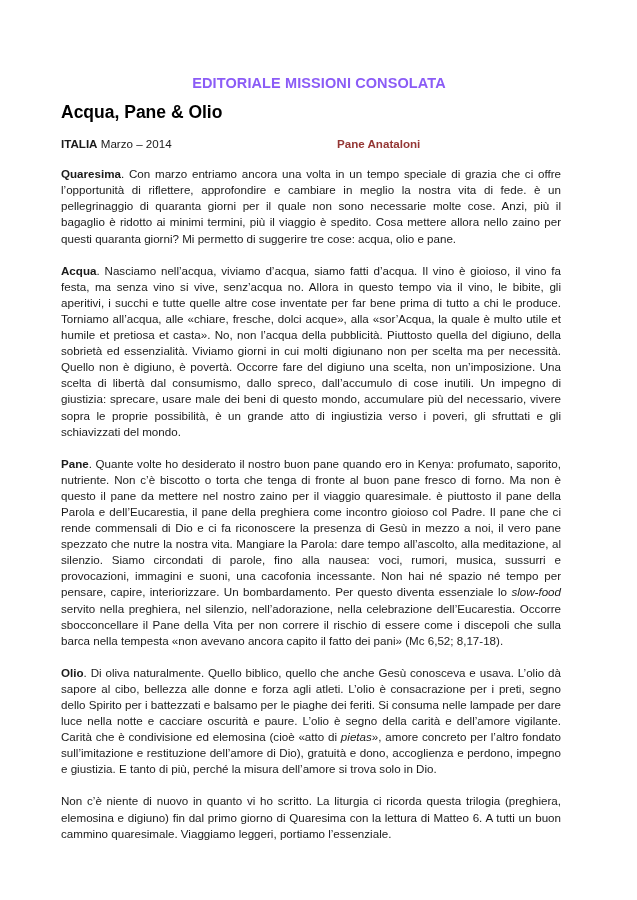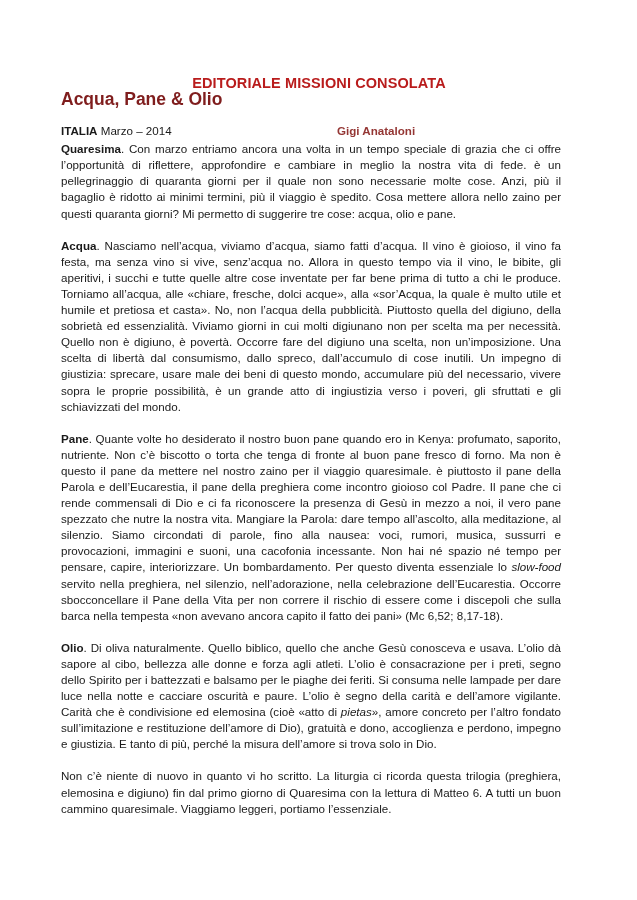--- a/index.html
+++ b/index.html
@@ -3,41 +3,41 @@
   <meta charset="utf-8">
   <style>
     html, body { margin: 0; padding: 0; background: #ffffff; }
     body { width: 637px; height: 900px; overflow: hidden; position: relative; }
     .page {
       position: absolute; left: 61px; top: 75px; width: 516px;
       font-family: "Liberation Sans", sans-serif; color: #1a1a1a;
       font-size: 11.6px; line-height: 16.1px;
     }
     .masthead {
-      text-align: center; color: #b91c1c; font-weight: bold;
-      font-size: 14.5px; letter-spacing: 0.1px; margin: 0 0 0 0;
+      text-align: center; color: #8b5cf6; font-weight: bold;
+      font-size: 14.5px; letter-spacing: 0.1px; margin: 0 0 13px 0;
     }
-    .title { font-size: 17.5px; font-weight: bold; margin: 0 0 16px 0; color: #7f1d1d; }
-    .byline { position: relative; height: 16px; margin-bottom: 2px; }
+    .title { font-size: 17.5px; font-weight: bold; margin: 0 0 16px 0; color: #000000; }
+    .byline { position: relative; height: 16px; margin-bottom: 14px; }
     .byline .country { font-weight: bold; }
     .byline .author { position: absolute; left: 276px; top: 0; color: #943634; font-weight: bold; }
     p.para { margin: 0 16px 16px 0; text-align: justify; }
     p.para b { font-weight: bold; }
     p.para i { }
   </style>
 </head>
 <body>
 
 <div class="page">
   <div class="masthead">EDITORIALE MISSIONI CONSOLATA</div>
   <div class="title">Acqua, Pane &amp; Olio</div>
   <div class="byline">
     <span class="country">ITALIA</span>
     <span>Marzo – 2014</span>
-    <span class="author">Gigi Anataloni</span>
+    <span class="author">Pane Anataloni</span>
   </div>
 
   <p class="para"><b>Quaresima</b><span>. Con marzo entriamo ancora una volta in un tempo speciale di grazia che ci offre l’opportunità di riflettere, approfondire e cambiare in meglio la nostra vita di fede. è un pellegrinaggio di quaranta giorni per il quale non sono necessarie molte cose. Anzi, più il bagaglio è ridotto ai minimi termini, più il viaggio è spedito. Cosa mettere allora nello zaino per questi quaranta giorni? Mi permetto di suggerire tre cose: acqua, olio e pane.</span></p>
 
   <p class="para"><b>Acqua</b><span>. Nasciamo nell’acqua, viviamo d’acqua, siamo fatti d’acqua. Il vino è gioioso, il vino fa festa, ma senza vino si vive, senz’acqua no. Allora in questo tempo via il vino, le bibite, gli aperitivi, i succhi e tutte quelle altre cose inventate per far bene prima di tutto a chi le produce. Torniamo all’acqua, alle «chiare, fresche, dolci acque», alla «sor’Acqua, la quale è multo utile et humile et pretiosa et casta». No, non l’acqua della pubblicità. Piuttosto quella del digiuno, della sobrietà ed essenzialità. Viviamo giorni in cui molti digiunano non per scelta ma per necessità. Quello non è digiuno, è povertà. Occorre fare del digiuno una scelta, non un’imposizione. Una scelta di libertà dal consumismo, dallo spreco, dall’accumulo di cose inutili. Un impegno di giustizia: sprecare, usare male dei beni di questo mondo, accumulare più del necessario, vivere sopra le proprie possibilità, è un grande atto di ingiustizia verso i poveri, gli sfruttati e gli schiavizzati del mondo.</span></p>
 
   <p class="para"><b>Pane</b><span>. Quante volte ho desiderato il nostro buon pane quando ero in Kenya: profumato, saporito, nutriente. Non c’è biscotto o torta che tenga di fronte al buon pane fresco di forno. Ma non è questo il pane da mettere nel nostro zaino per il viaggio quaresimale. è piuttosto il pane della Parola e dell’Eucarestia, il pane della preghiera come incontro gioioso col Padre. Il pane che ci rende commensali di Dio e ci fa riconoscere la presenza di Gesù in mezzo a noi, il vero pane spezzato che nutre la nostra vita. Mangiare la Parola: dare tempo all’ascolto, alla meditazione, al silenzio. Siamo circondati di parole, fino alla nausea: voci, rumori, musica, sussurri e provocazioni, immagini e suoni, una cacofonia incessante. Non hai né spazio né tempo per pensare, capire, interiorizzare. Un bombardamento. Per questo diventa essenziale lo </span><i>slow-food</i><span> servito nella preghiera, nel silenzio, nell’adorazione, nella celebrazione dell’Eucarestia. Occorre sbocconcellare il Pane della Vita per non correre il rischio di essere come i discepoli che sulla barca nella tempesta «non avevano ancora capito il fatto dei pani» (Mc 6,52; 8,17-18).</span></p>
 
   <p class="para"><b>Olio</b><span>. Di oliva naturalmente. Quello biblico, quello che anche Gesù conosceva e usava. L’olio dà sapore al cibo, bellezza alle donne e forza agli atleti. L’olio è consacrazione per i preti, segno dello Spirito per i battezzati e balsamo per le piaghe dei feriti. Si consuma nelle lampade per dare luce nella notte e cacciare oscurità e paure. L’olio è segno della carità e dell’amore vigilante. Carità che è condivisione ed elemosina (cioè «atto di </span><i>pietas</i><span>», amore concreto per l’altro fondato sull’imitazione e restituzione dell’amore di Dio), gratuità e dono, accoglienza e perdono, impegno e giustizia. E tanto di più, perché la misura dell’amore si trova solo in Dio.</span></p>
 

